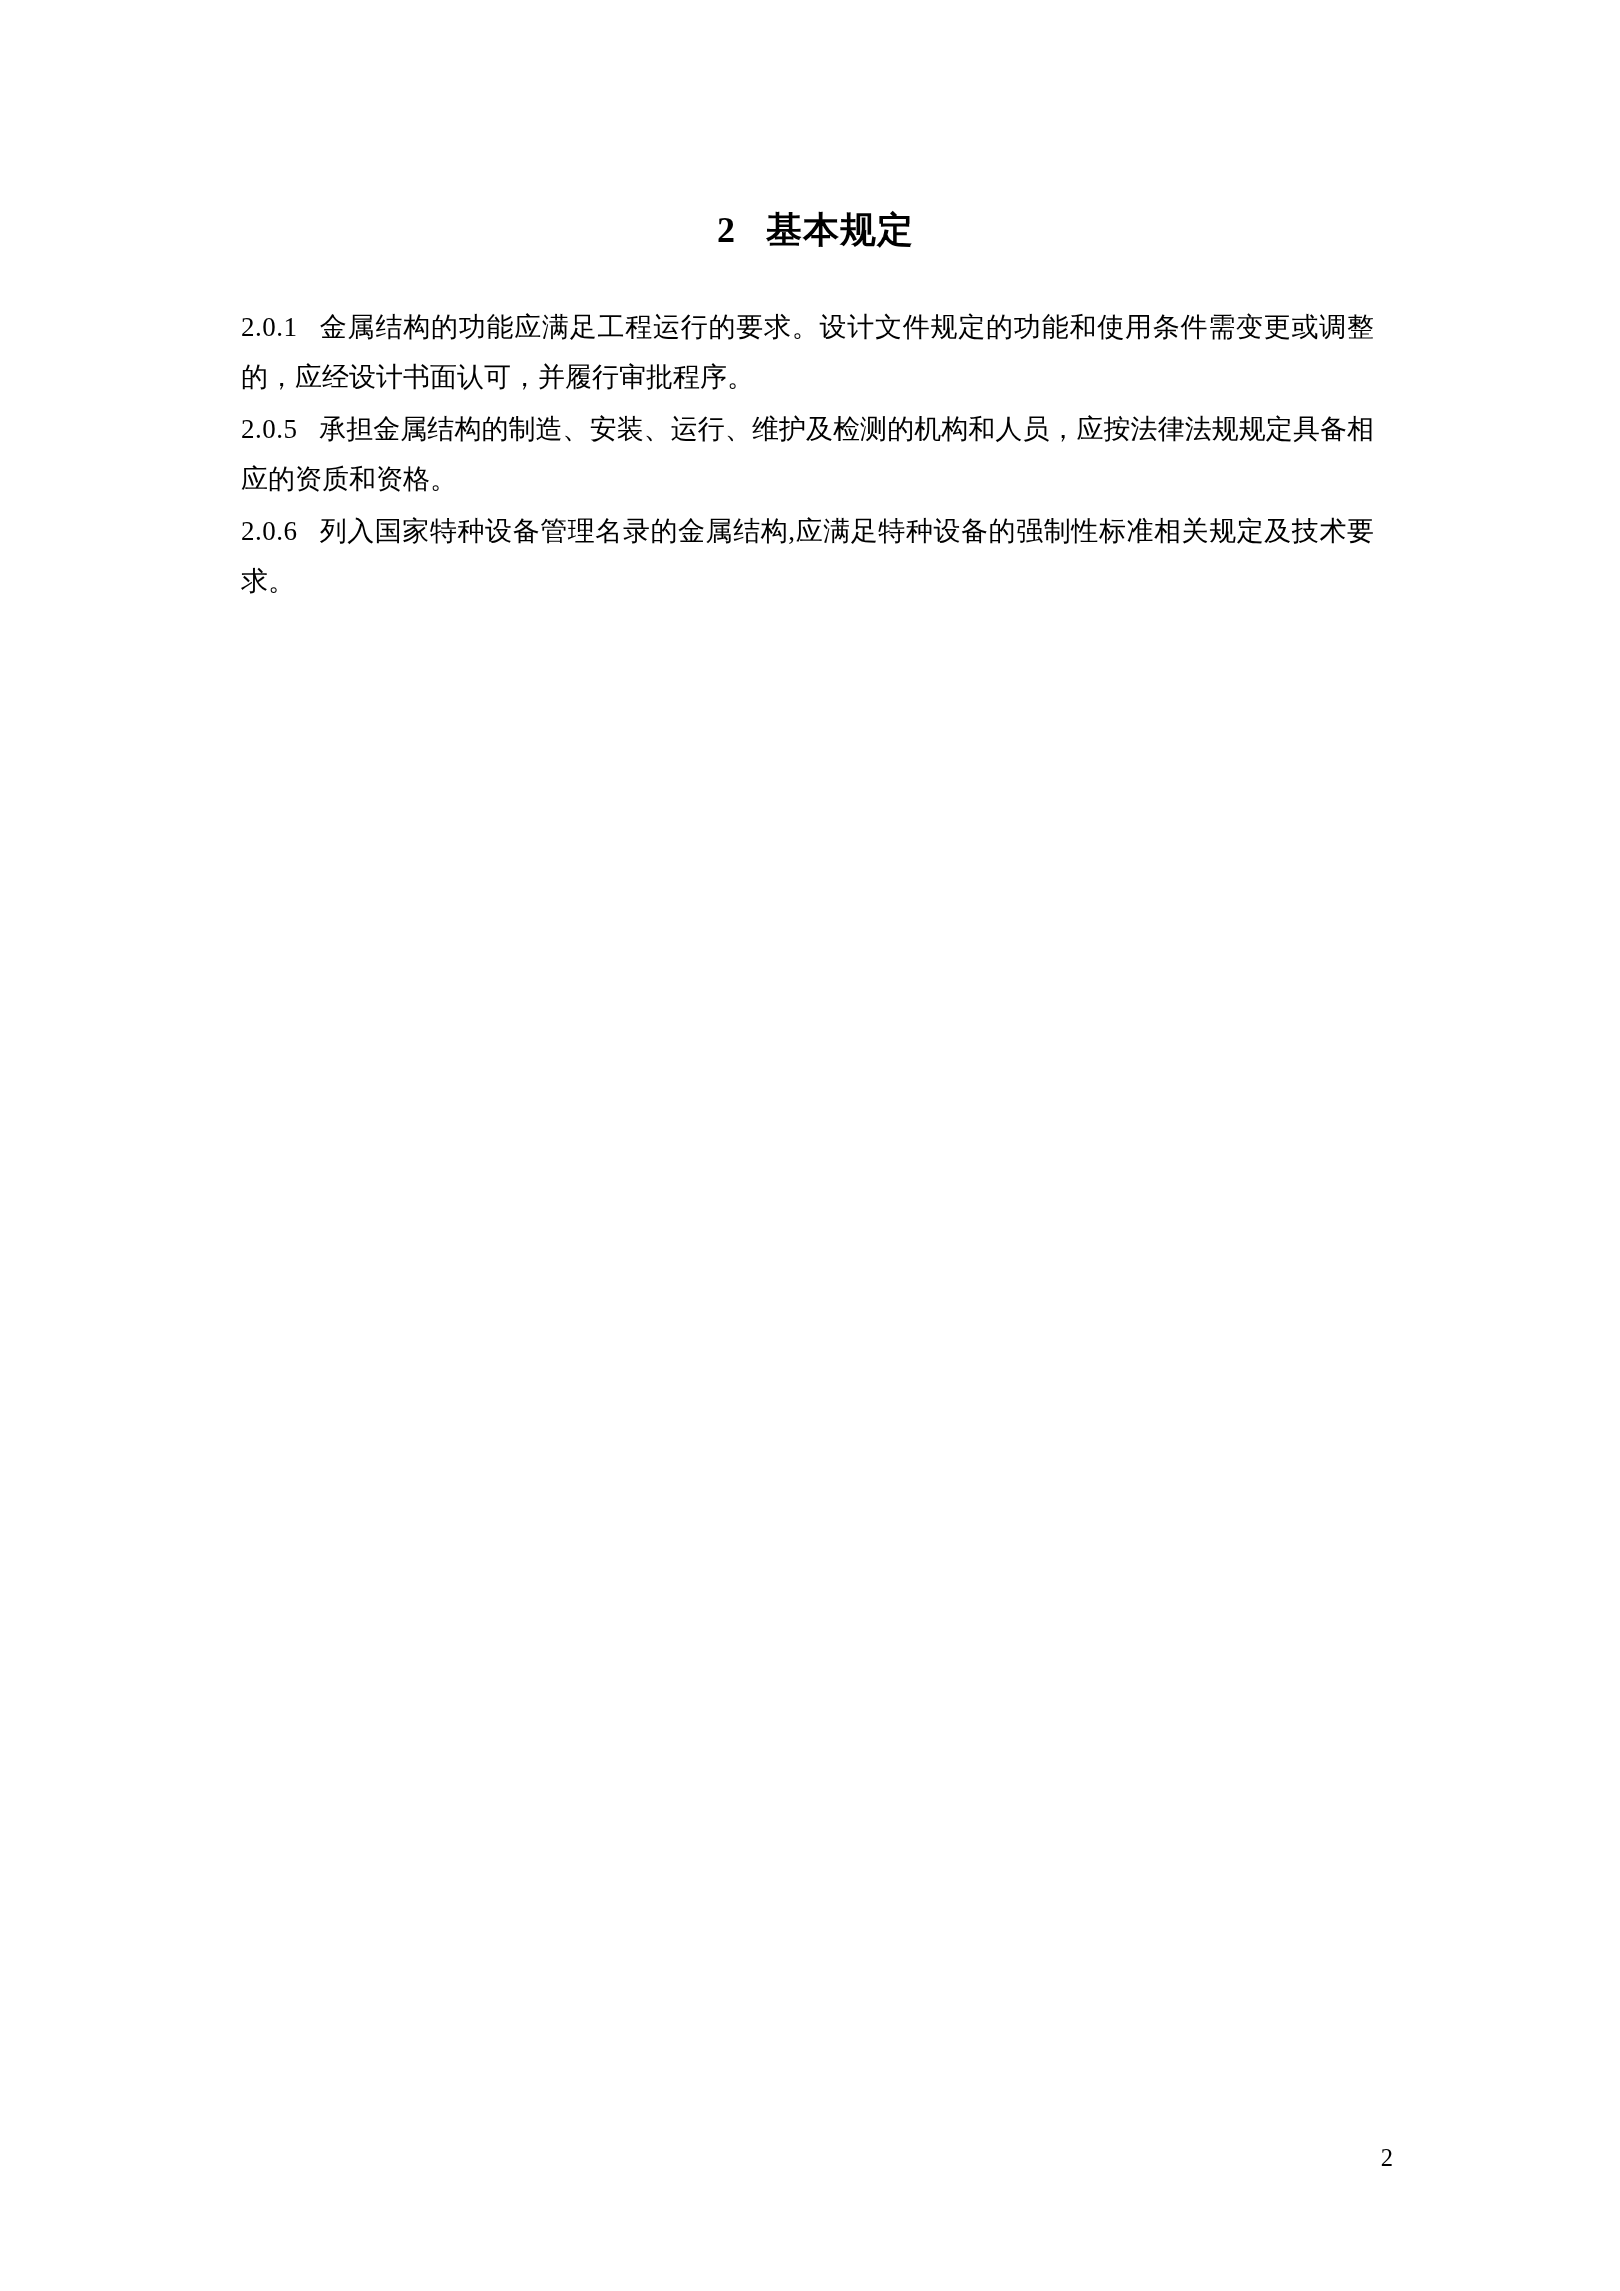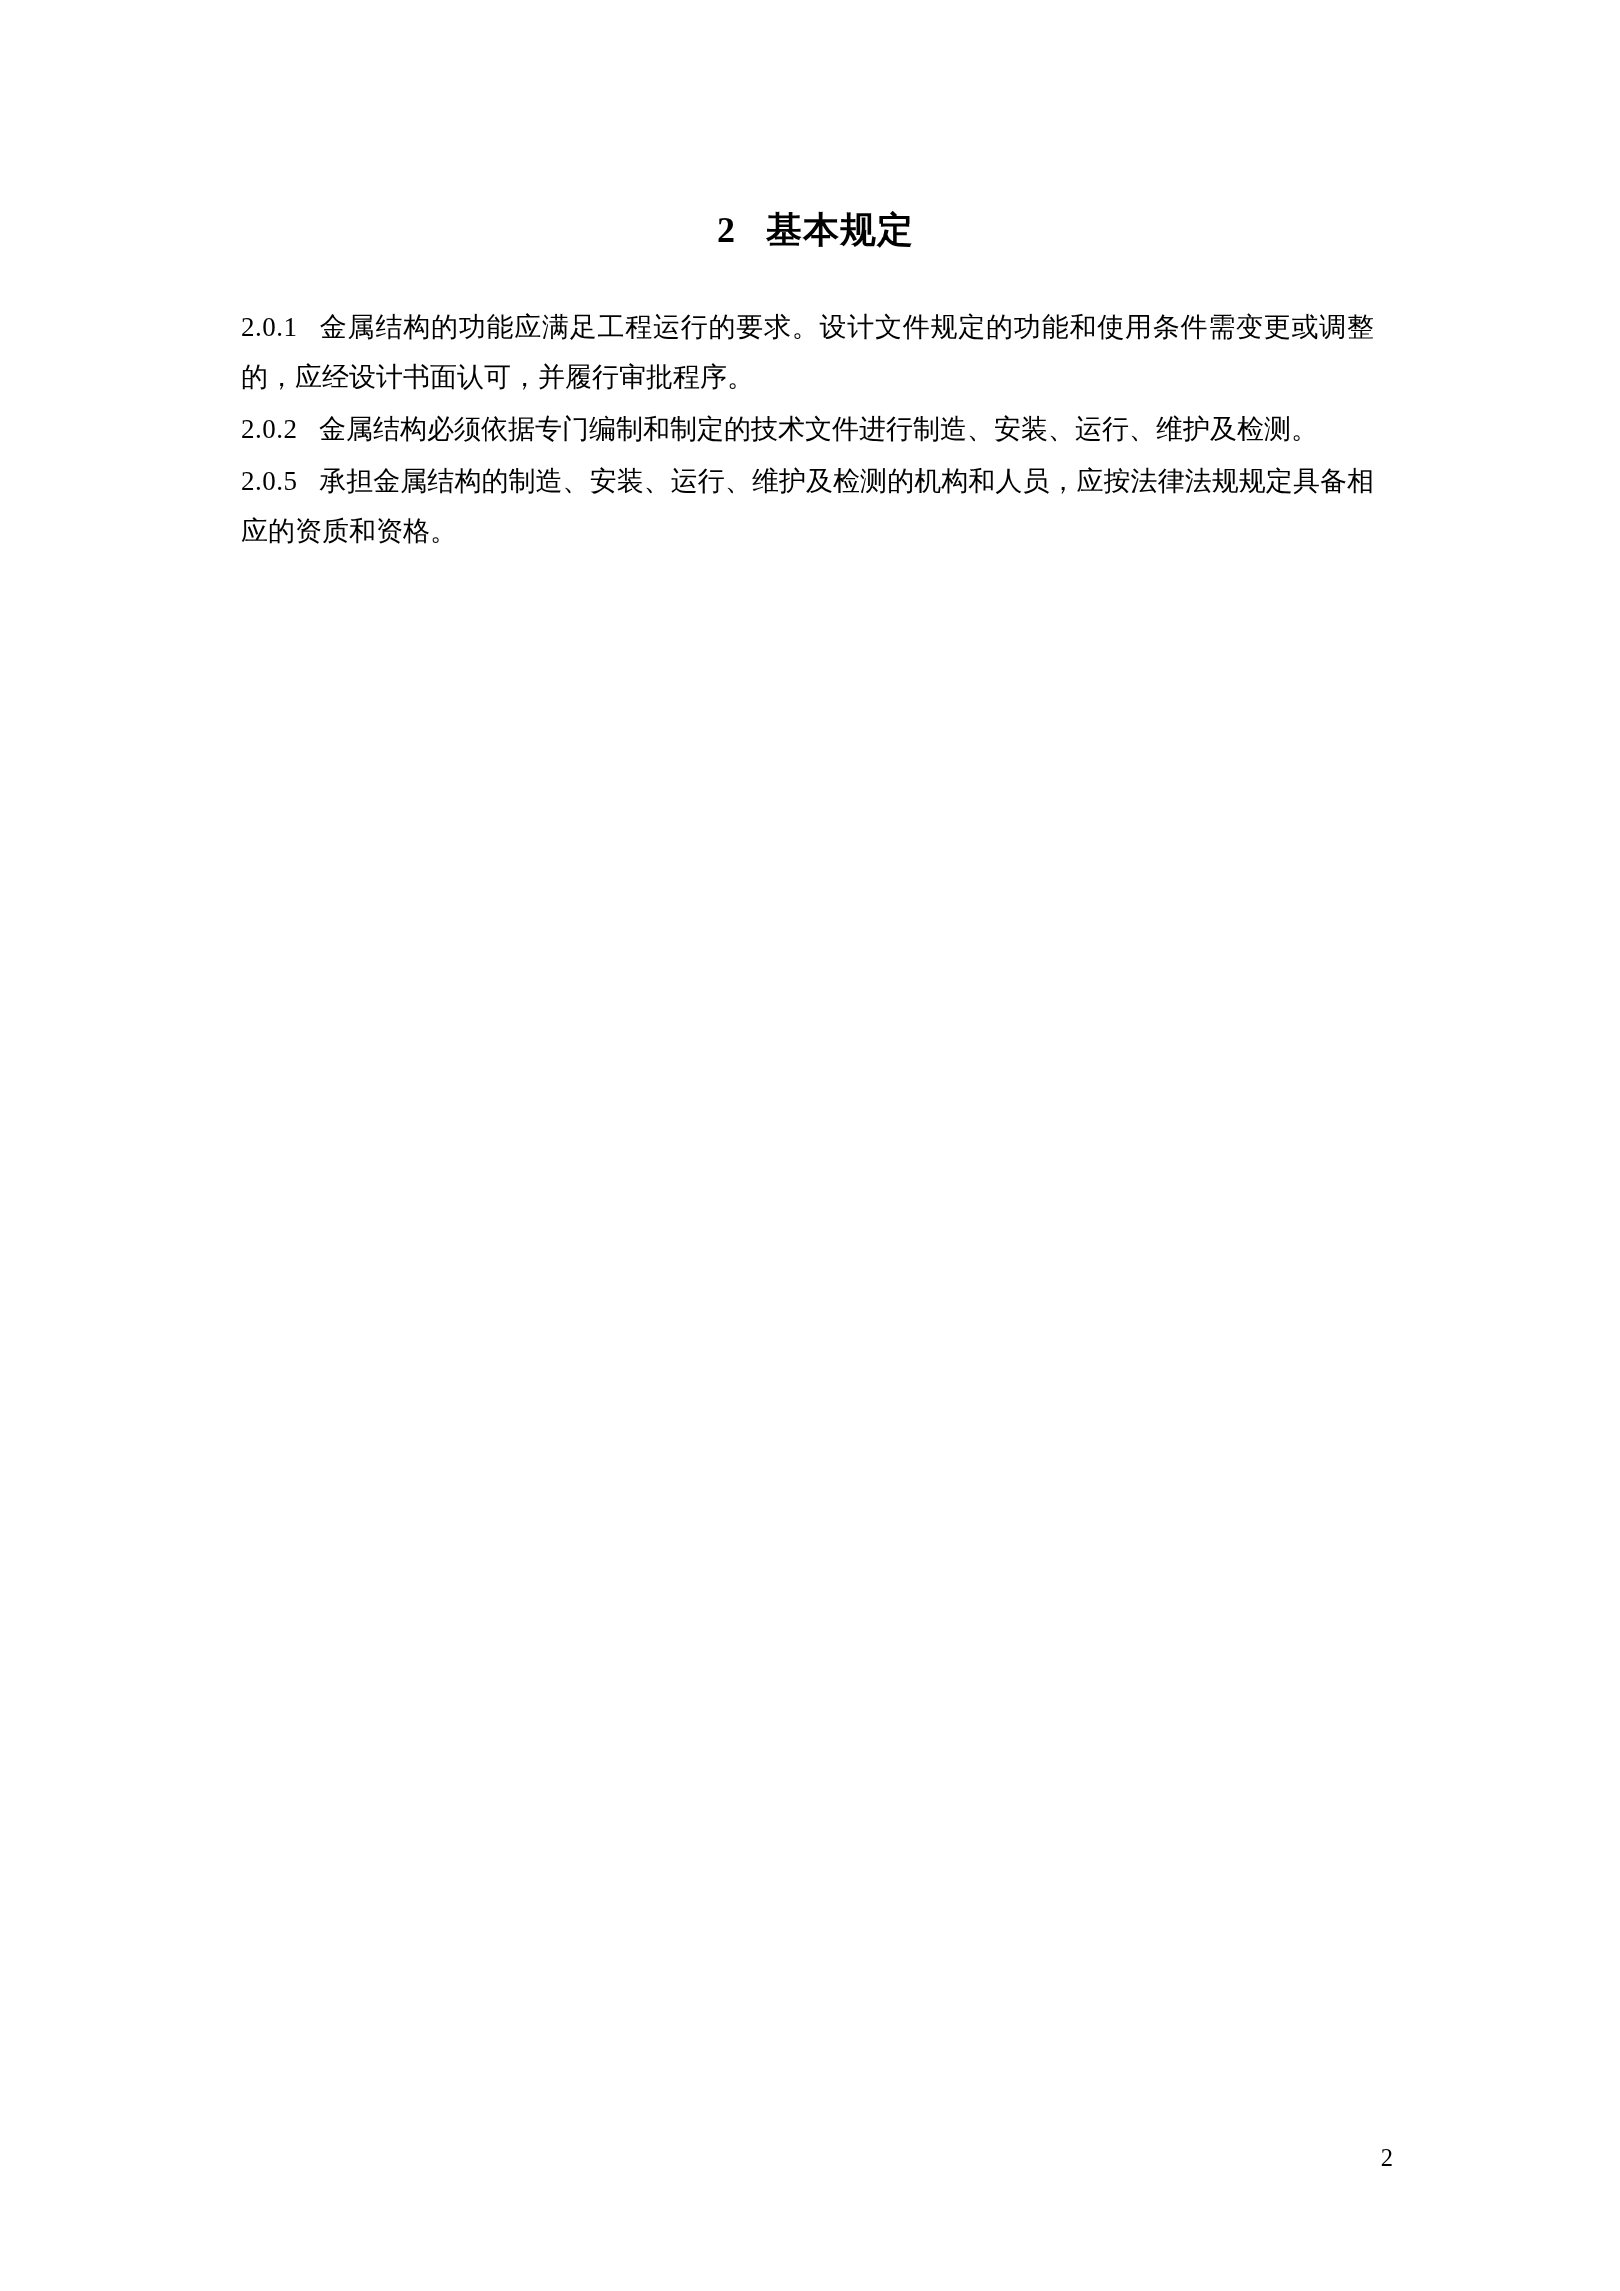--- a/index.html
+++ b/index.html
@@ -64,30 +64,30 @@
 <div class="page">
 
   <div class="content">
 
     <h1 class="chapter-title">2   基本规定</h1>
 
     <p class="clause">
       <span class="num">2.0.1</span><span class="gap"></span><span class="body">金属结构的功能应满足工程运行的要求。设计文件规定的功能和使用条件需变更或调整的，应经设计书面认可，并履行审批程序。</span>
     </p>
 
-    <p class="clause">
-      <span class="num">2.0.2</span><span class="gap"></span><span class="body">金属结构必须依据专门编制和制定的技术文件进行制造、安装、运行、维护及检测。</span>
-    </p>
 
 
 
     <p class="clause">
       <span class="num">2.0.5</span><span class="gap"></span><span class="body">承担金属结构的制造、安装、运行、维护及检测的机构和人员，应按法律法规规定具备相应的资质和资格。</span>
     </p>
 
+    <p class="clause">
+      <span class="num">2.0.6</span><span class="gap"></span><span class="body">列入国家特种设备管理名录的金属结构,应满足特种设备的强制性标准相关规定及技术要求。</span>
+    </p>
 
 
   </div>
 
   <div class="page-number">2</div>
 
 </div>
 
 
 </body></html>

